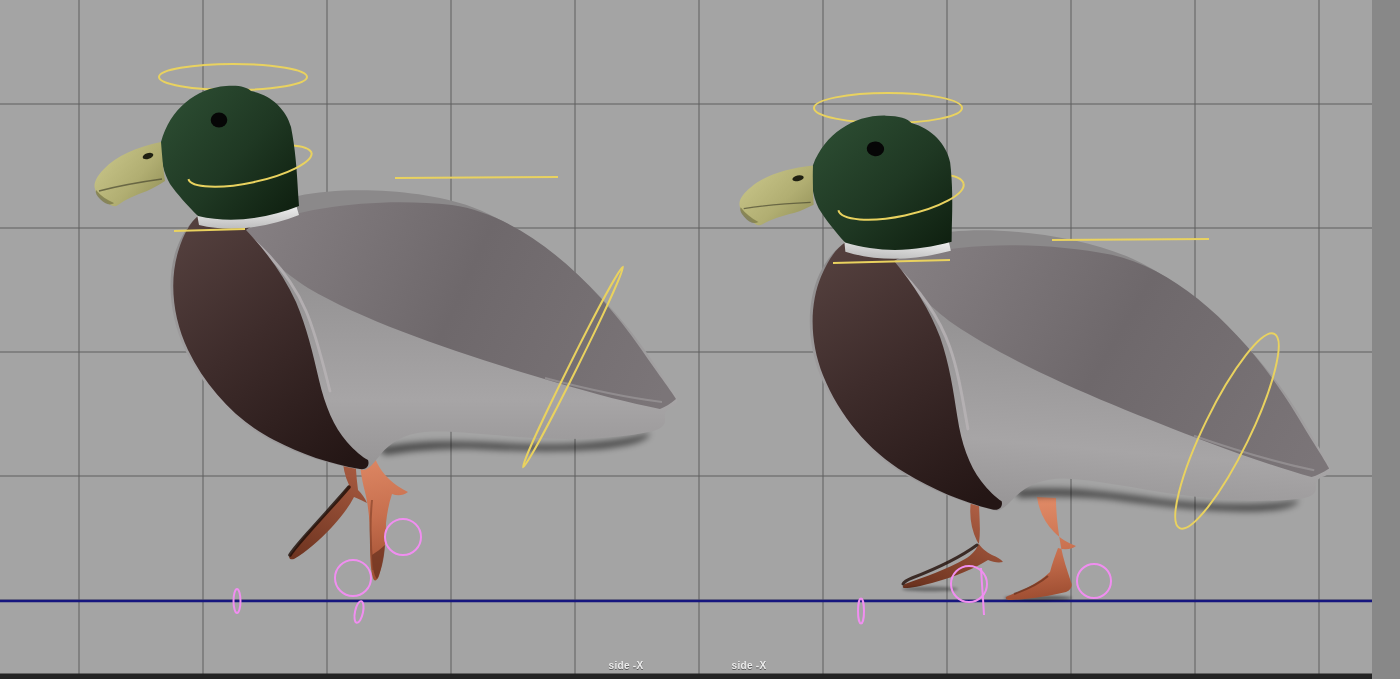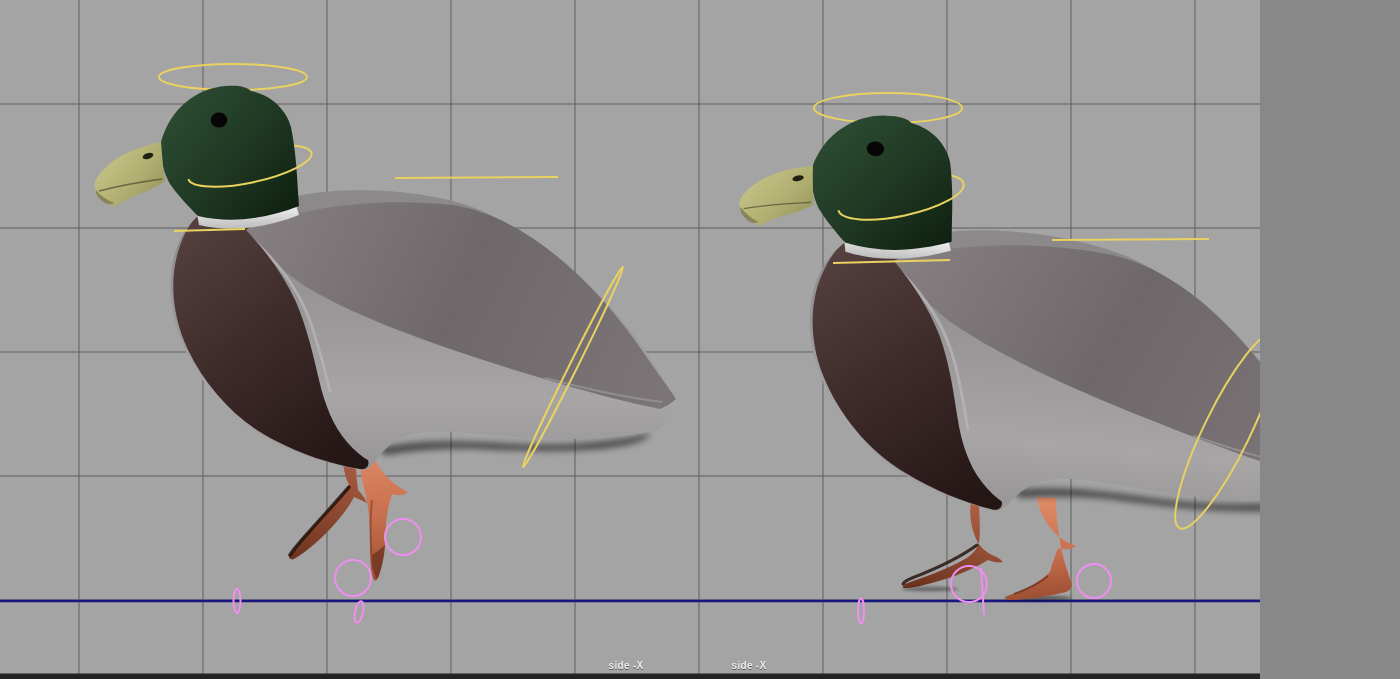--- a/index.html
+++ b/index.html
@@ -1,16 +1,16 @@
 <!DOCTYPE html>
 <html style="--c-bg: #a4a4a4; --c-grid: #5e5e5e; --c-axis: #16167e; --c-yellow: #e9d25f; --c-pink: #f08ef0; --c-bar: #232323; --c-label: #ececec; --c-head1: #2d4e33; --c-head2: #0f2010; --c-bill1: #c9c68a; --c-bill2: #8f8d55; --c-eye: #060606; --c-ring1: #f6f6f6; --c-ring2: #bdbdbd; --c-chest1: #54403e; --c-chest2: #241615; --c-wing1: #868083; --c-wing2: #6e686b; --c-belly1: #a7a5a6; --c-belly2: #8b898a; --c-leg1: #e08a66; --c-leg2: #9c4c30; --c-legd1: #b06045; --c-legd2: #6e3420;"><head>
 <meta charset="utf-8">
 <style>
   html,body{margin:0;padding:0;background:#888;}
-  .stage{position:relative;width:1260px;height:679px;overflow:hidden;background:var(--c-bg,#a4a4a4);
+  .stage{position:relative;width:1372px;height:679px;overflow:hidden;background:var(--c-bg,#a4a4a4);
          font-family:"Liberation Sans", sans-serif;}
   svg{display:block}
   .cam-label{font-family:"Liberation Sans", sans-serif;font-size:10px;font-weight:bold;
              letter-spacing:.3px;fill:var(--c-label,#ececec);filter:drop-shadow(0 1px 0 rgba(0,0,0,.45));}
   .gridline{stroke:var(--c-grid,#606060);stroke-width:1;}
   .yctrl{stroke:var(--c-yellow,#e9d25f);stroke-width:2;fill:none;}
   .pctrl{stroke:var(--c-pink,#f08ef0);stroke-width:2;fill:none;}
 </style>
 </head>
 <body>

